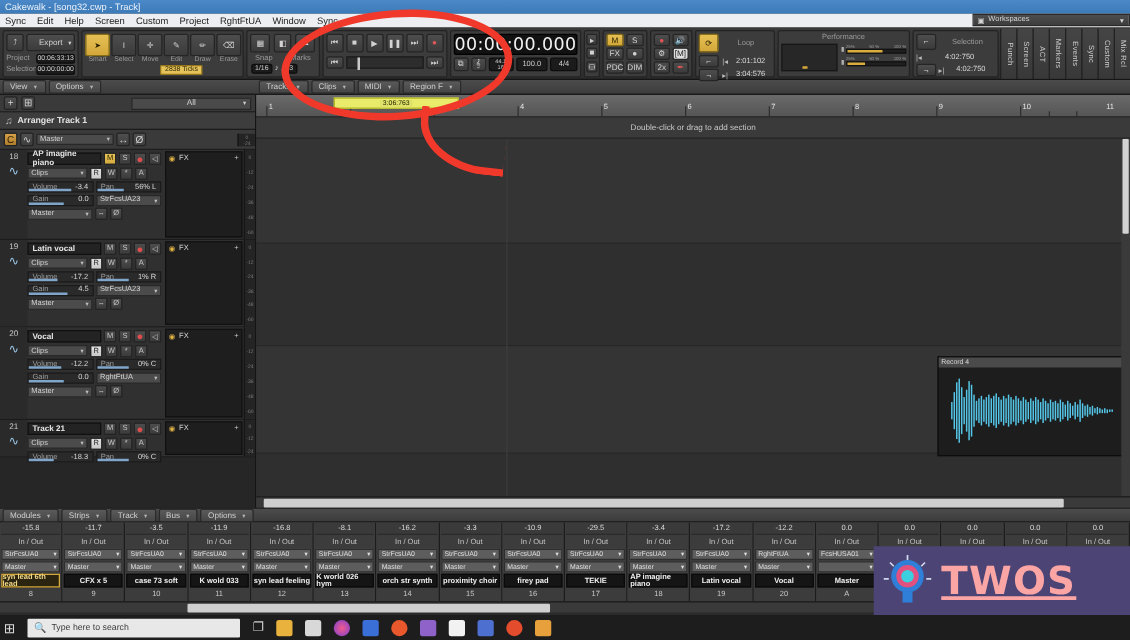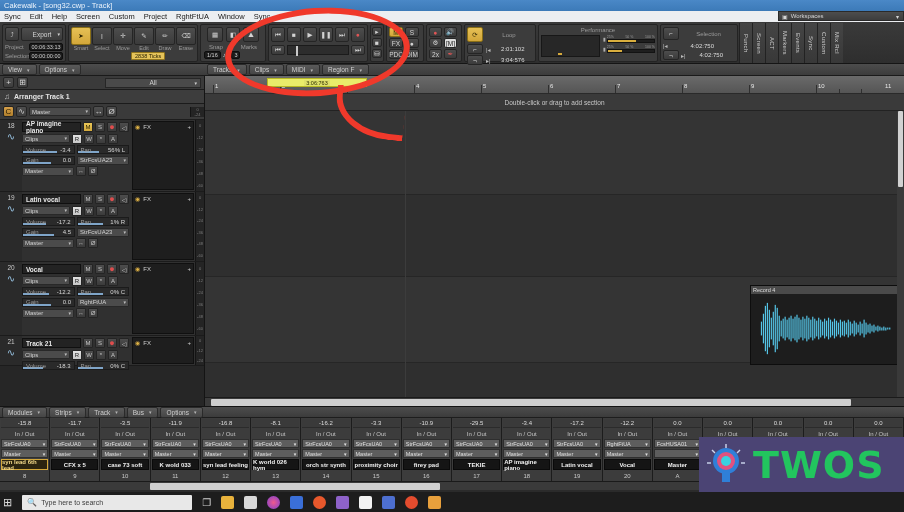--- a/index.html
+++ b/index.html
@@ -148,22 +148,22 @@
     background:#1d1d1d; display:flex; align-items:center; gap:10px; padding-left:3px;}
   .searchbox { width:170px; height:15px; background:#e8e8e8; border-radius:1px;
     display:flex; align-items:center; gap:4px; padding-left:5px; color:#3b3b3b; font-size:7px;}
   .tbicon { width:13px; height:13px; border-radius:2px; }
 
   
   .redcircle { position:absolute; border:6px solid #f0392b; border-radius:50%;
     pointer-events:none; }
   .watermark { position:absolute; right:0; bottom:20px; width:205px; height:55px;
     background:#4b4474; display:flex; align-items:center; gap:6px; padding-left:6px;}
-  .wm-txt { color:#22c55e; font-size:38px; font-weight:bold; letter-spacing:1px;
-    font-family:"DejaVu Sans", sans-serif; }
+  .wm-txt { color:#fca5a5; font-size:31px; font-weight:bold; letter-spacing:1px;
+    font-family:"DejaVu Sans", sans-serif;text-decoration:underline; }
   .wm-bulb { width:42px; height:46px; position:relative; }
 
   .dockstrip { width:13px; background:linear-gradient(#454545,#383838);
     border-left:1px solid #222; display:flex; align-items:center; justify-content:center;}
   .dockstrip span { writing-mode:vertical-rl; color:#cdcdcd; font-size:6px;
     letter-spacing:.3px; }
   .wsbar { position:absolute; right:0; top:11px; width:126px; height:10px;
     background:linear-gradient(#4d4d4d,#3d3d3d); display:flex; align-items:center;
     gap:3px; padding-left:3px; color:#d5d5d5; font-size:6px; border:1px solid #2a2a2a;}
 </style>
@@ -258,20 +258,33 @@
       </div>
       <div class="cbrow" style="padding:1px 2px; gap:2px;">
         <div class="btn" style="width:14px;height:10px;">⏮</div>
         <div style="flex:1;height:10px;background:#2d2d2d;border:1px solid #1b1b1b;position:relative;">
           <div style="position:absolute;left:8px;top:0;width:2px;height:10px;background:#c9c9c9;"></div>
         </div>
         <div class="btn" style="width:14px;height:10px;">⏭</div>
       </div>
     </div>
 
+    <div class="cbmod" style="width:118px;">
+      <div class="lcd" style="margin:2px;height:17px;font-size:14px;display:flex;align-items:center;justify-content:center;">00:00:00.000</div>
+      <div class="cbrow" style="padding:0 2px;gap:2px;">
+        <div class="btn" style="width:12px;height:11px;">⧉</div>
+        <div class="btn" style="width:12px;height:11px;">𝄞</div>
+        <div class="dark" style="width:20px;height:11px;font-size:4.5px;display:flex;flex-direction:column;align-items:center;justify-content:center;line-height:4.5px;">
+          <span>44.1</span>
+          <span>16</span>
+        </div>
+        <div class="dark" style="flex:1;height:11px;font-size:6px;display:flex;align-items:center;justify-content:center;">100.0</div>
+        <div class="dark" style="width:22px;height:11px;font-size:6px;display:flex;align-items:center;justify-content:center;">4/4</div>
+      </div>
+    </div>
 
     <div class="cbmod" style="width:14px;">
       <div class="btn" style="margin:2px 1px;height:9px;">▸</div>
       <div class="btn" style="margin:0 1px 2px;height:9px;">■</div>
       <div class="btn" style="margin:0 1px;height:9px;">⛁</div>
     </div>
 
     <div class="cbmod" style="width:38px;">
       <div class="cbrow" style="padding:2px 2px 0;gap:2px;">
         <div class="btn on" style="width:14px;height:10px;">M</div>

